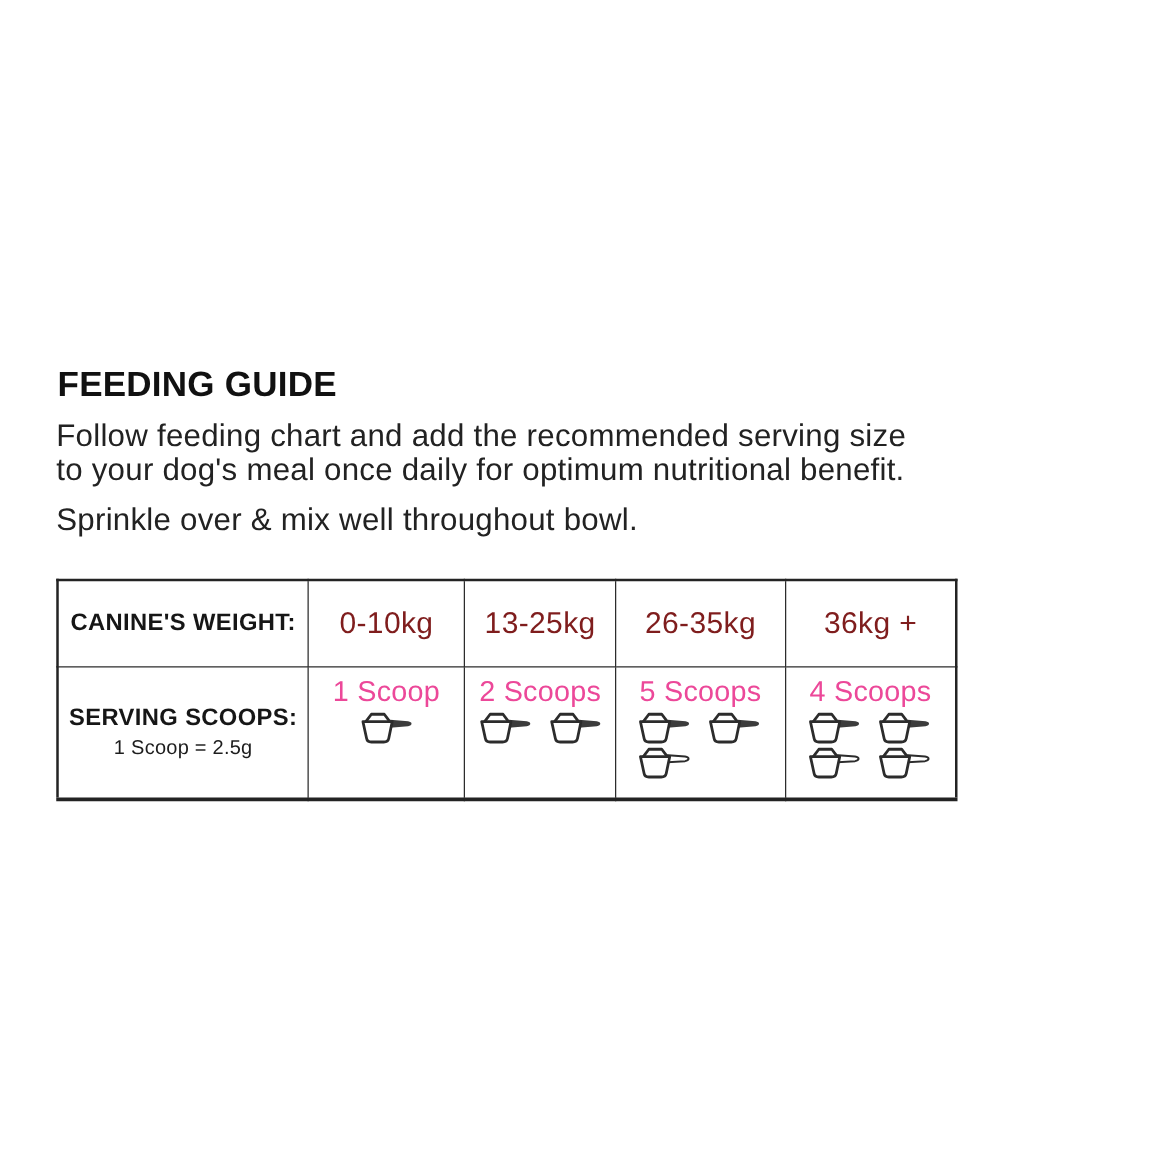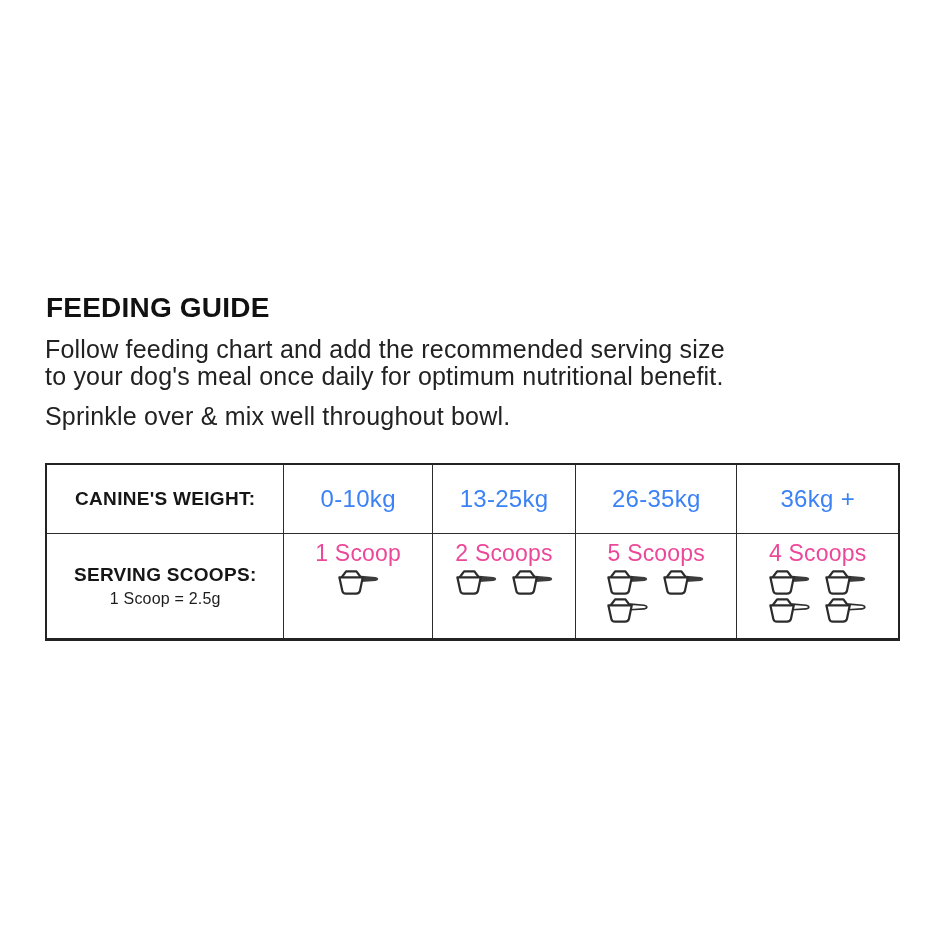--- a/index.html
+++ b/index.html
@@ -38,21 +38,21 @@
     left: 45px;
     top: 402px;
     font-size: 25px;
     letter-spacing: 0.2px;
     color: #222222;
   }
   table.feeding-table {
     position: absolute;
     left: 45px;
     top: 463px;
-    width: 855px;
+    width: 721px;
     border-collapse: collapse;
     table-layout: fixed;
     background: #ffffff;
     border: 2px solid #232323;
     border-bottom-width: 3px;
   }
   .feeding-table th, .feeding-table td {
     border: 1.6px solid #2c2c2c;
     text-align: center;
     background: #ffffff;
@@ -67,21 +67,21 @@
     letter-spacing: 0.3px;
     color: #161616;
   }
   .row-sublabel {
     font-size: 16px;
     font-weight: 400;
     letter-spacing: 0.2px;
     margin-top: 4px;
     color: #1d1d1d;
   }
-  .weight-value { font-size: 24px; letter-spacing: 0.3px; color: #3b82f6; }
+  .weight-value { font-size: 24px; letter-spacing: 0.3px; color: #7f1d1d; }
   .scoops-label { font-size: 23px; letter-spacing: 0.2px; color: #ec4899; }
   .scoop-group {
     margin-top: 2px;
     display: flex;
     flex-wrap: wrap;
     justify-content: center;
     align-items: flex-start;
     column-gap: 10px;
     row-gap: 1px;
   }

